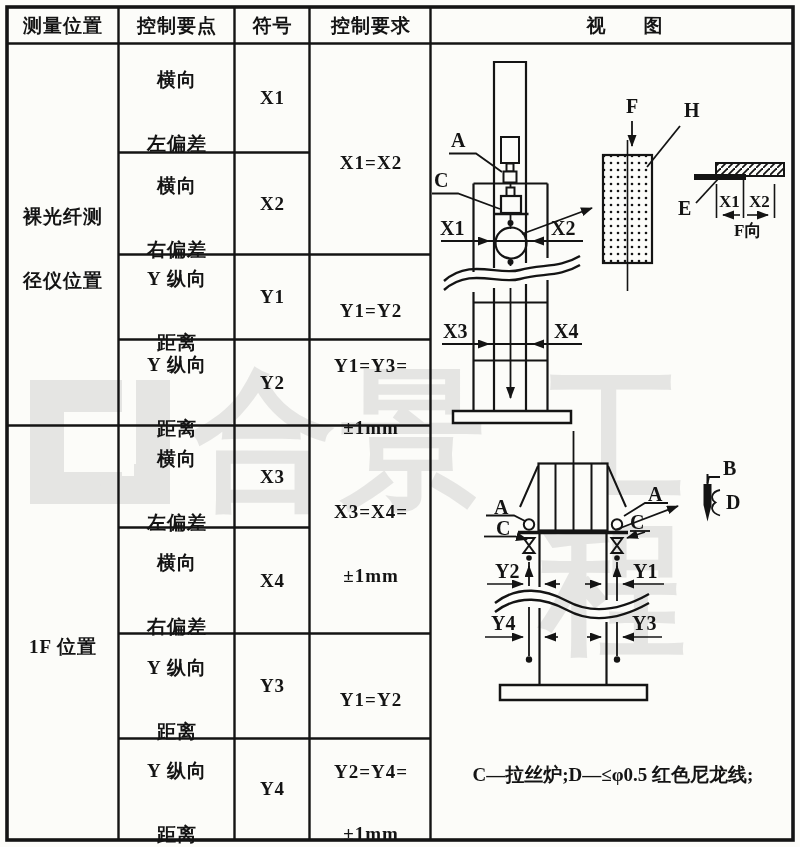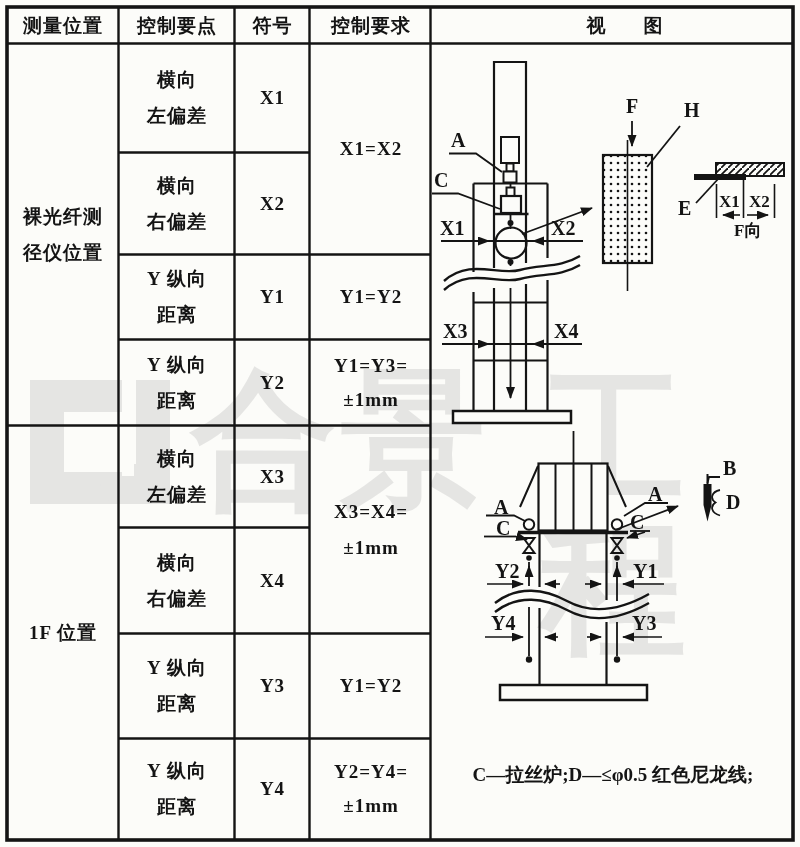--- a/index.html
+++ b/index.html
@@ -8,21 +8,21 @@
   
   .watermark{position:absolute;inset:0;z-index:1;}
   .wm-text{position:absolute;font-weight:900;color:#e5e5e3;
            font-family:"DejaVu Sans","Liberation Sans",sans-serif;
            font-size:148px;line-height:148px;letter-spacing:4px;transform:scaleX(.98);}
   
   .layer{position:absolute;left:0;top:0;z-index:2;pointer-events:none;}
   
   .cell{position:absolute;z-index:3;display:flex;flex-direction:column;align-items:center;
         justify-content:center;font-weight:bold;font-size:19px;letter-spacing:1px;}
-  .cell .ln{line-height:36px;white-space:nowrap;}
+  .cell .ln{line-height:36px;white-space:nowrap;margin-top:28px;}
   .th{font-size:19px;}
   .view-head{letter-spacing:38px;margin-right:-38px;}
   .shift-up{padding-bottom:44px;}
   
   .dlab{position:absolute;z-index:3;font:bold 20px "Liberation Serif","DejaVu Serif",serif;
         line-height:20px;white-space:nowrap;}
   .dlab.sm{font-size:17px;line-height:17px;}
   .cap{position:absolute;z-index:3;left:434px;width:358px;text-align:center;
        font-weight:bold;font-size:19px;line-height:26px;white-space:nowrap;}
 </style>

